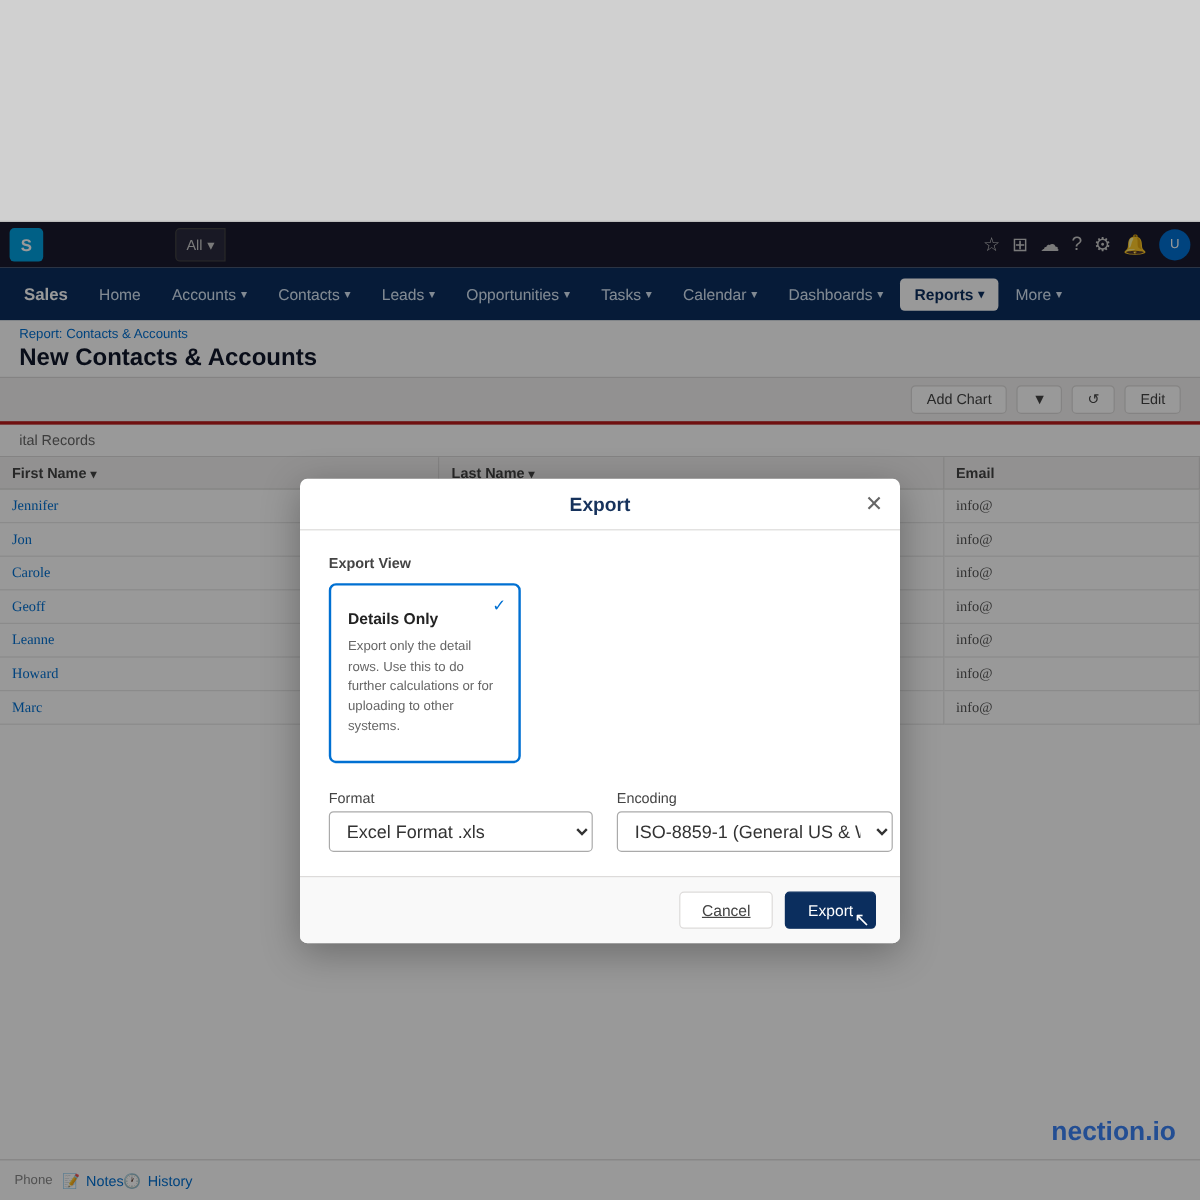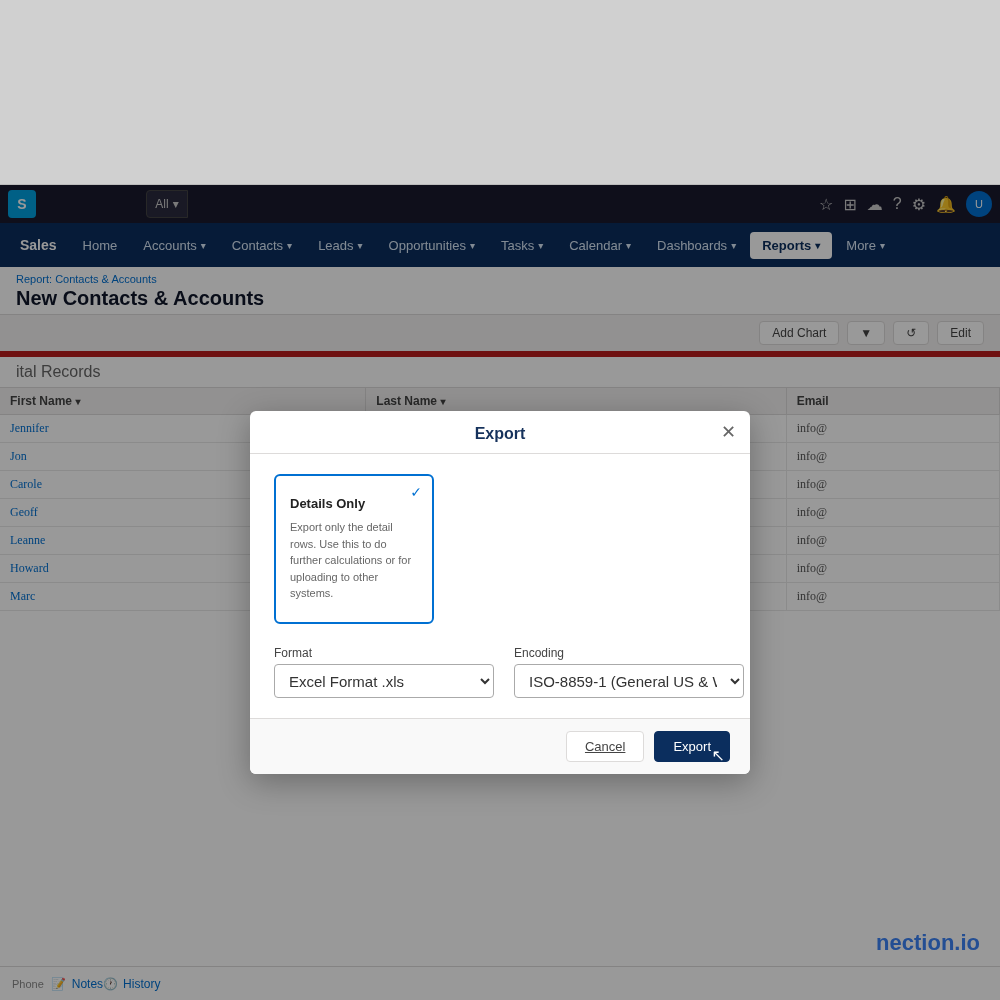--- a/index.html
+++ b/index.html
@@ -177,21 +177,21 @@
       font-weight: 600;
       color: #0f172a;
     }
 
     
     .sf-report-toolbar {
       display: flex;
       align-items: center;
       padding: 6px 16px;
       background: #f3f2f2;
-      border-bottom: 6px solid #b91c1c;
+      border-bottom: 3px solid #b91c1c;
       gap: 8px;
     }
 
     .toolbar-btn {
       background: white;
       border: 1px solid #dddbda;
       border-radius: 4px;
       padding: 4px 12px;
       font-size: 12px;
       cursor: pointer;
@@ -202,21 +202,21 @@
 
     
     .sf-table-area {
       flex: 1;
       overflow: hidden;
       background: white;
     }
 
     .total-records {
       padding: 6px 16px;
-      font-size: 16px;
+      font-size: 12px;
       color: #666;
       border-bottom: 1px solid #dddbda;
     }
 
     table {
       width: 100%;
       border-collapse: collapse;
     }
 
     th {
@@ -614,20 +614,21 @@
     <div class="watermark">nection.io</div>
 
     <div class="modal-overlay">
       <div class="modal">
         <div class="modal-header">
           <div class="modal-title">Export</div>
           <button class="modal-close">✕</button>
         </div>
 
         <div class="modal-body">
+          <div class="section-label">Export View</div>
 
           <div class="export-views">
             <div class="export-card selected">
               <span class="card-check">✓</span>
               <div class="card-title">Details Only</div>
               <div class="card-desc">Export only the detail rows. Use this to do further calculations or for uploading to other systems.</div>
             </div>
           </div>
 
           <div class="export-fields-row">

